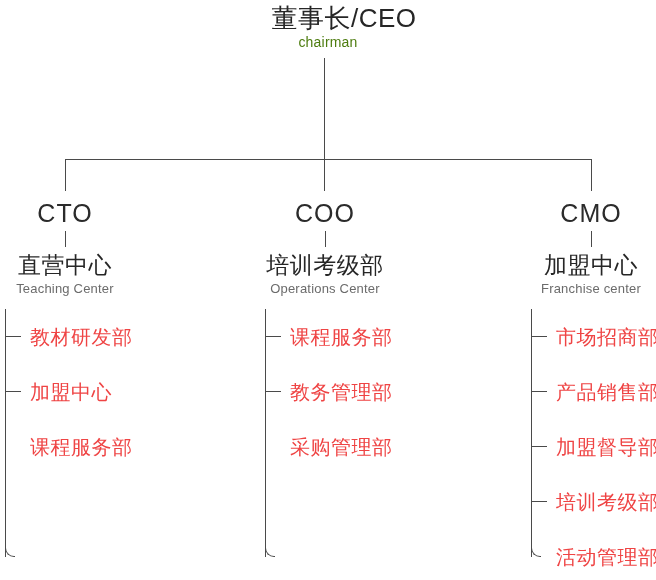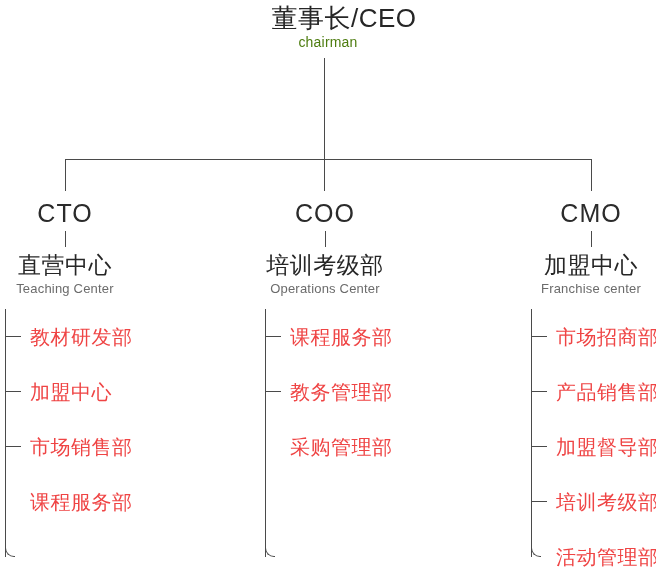--- a/index.html
+++ b/index.html
@@ -157,24 +157,20 @@
       <div class="dept-item">
         <span class="dept-tick"></span>
         <span class="dept-label">教材研发部</span>
       </div>
       <div class="dept-item">
         <span class="dept-tick"></span>
         <span class="dept-label">加盟中心</span>
       </div>
       <div class="dept-item">
         <span class="dept-tick"></span>
-        <span class="dept-label">市场销售部</span>
-      </div>
-      <div class="dept-item">
-        <span class="dept-tick"></span>
         <span class="dept-label">课程服务部</span>
       </div>
     </div>
   </div>
 
   <div class="column col-center">
     <div class="role-label">COO</div>
     <div class="role-connector"></div>
     <div class="center-name">培训考级部</div>
     <div class="center-sub">Operations Center</div>

